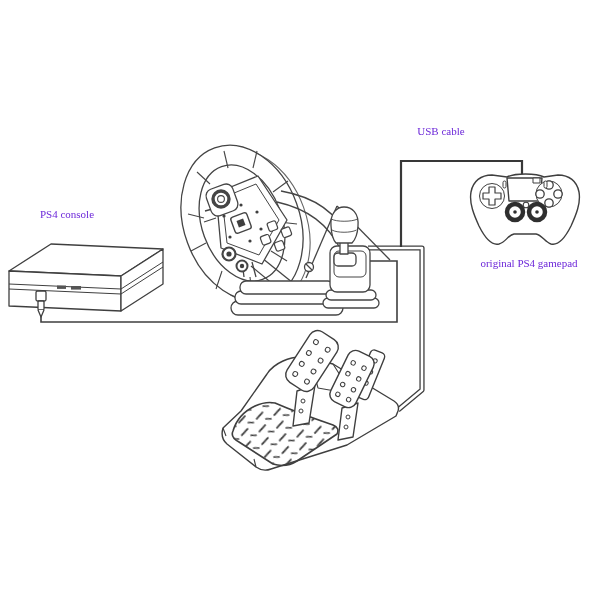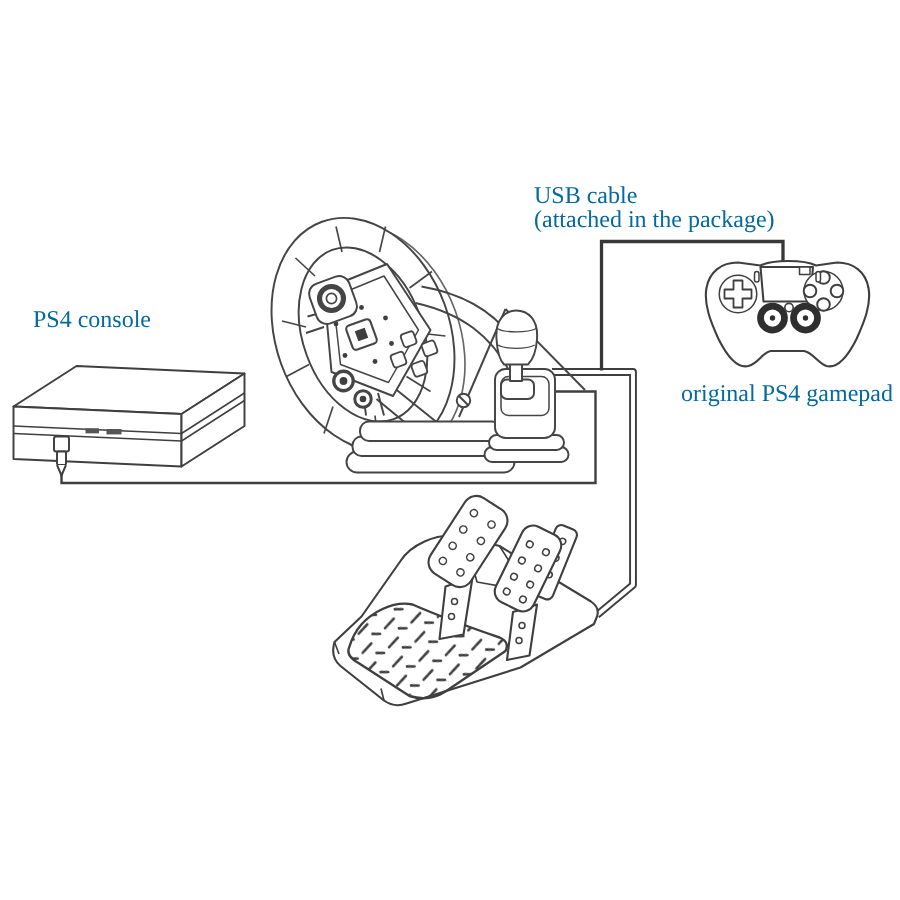--- a/index.html
+++ b/index.html
@@ -2,22 +2,22 @@
 <html><head>
 <meta charset="utf-8">
 <style>
   html,body{margin:0;padding:0;background:#fff;}
   .stage{
     position:relative;width:600px;height:600px;background:#ffffff;overflow:hidden;
     font-family:"Liberation Serif", serif;
   }
   .artwork{position:absolute;left:0;top:0;}
   .label{
-    position:absolute;color:#0369a1;font-size:16px;line-height:16px;
-    white-space:nowrap;
+    position:absolute;color:#6d28d9;font-size:11px;line-height:16px;
+    text-align:center;white-space:nowrap;
   }
   .label-console{left:22px;top:206px;width:90px;}
   .label-usb{left:356px;top:123px;width:170px;}
   .label-gamepad{left:454px;top:255px;width:150px;}
 </style>
 </head>
 <body>
 
 <div class="stage">
 
@@ -223,17 +223,16 @@
             <circle cx="319" cy="381" r="2.4"></circle>
         </g>
       </g>
     </g>
   </svg>
 
   <div class="label label-console">PS4 console</div>
 
   <div class="label label-usb">
     <div>USB cable</div>
-    <div>(attached in the package)</div>
   </div>
 
   <div class="label label-gamepad">original PS4 gamepad</div>
 </div>
 
 </body></html>

